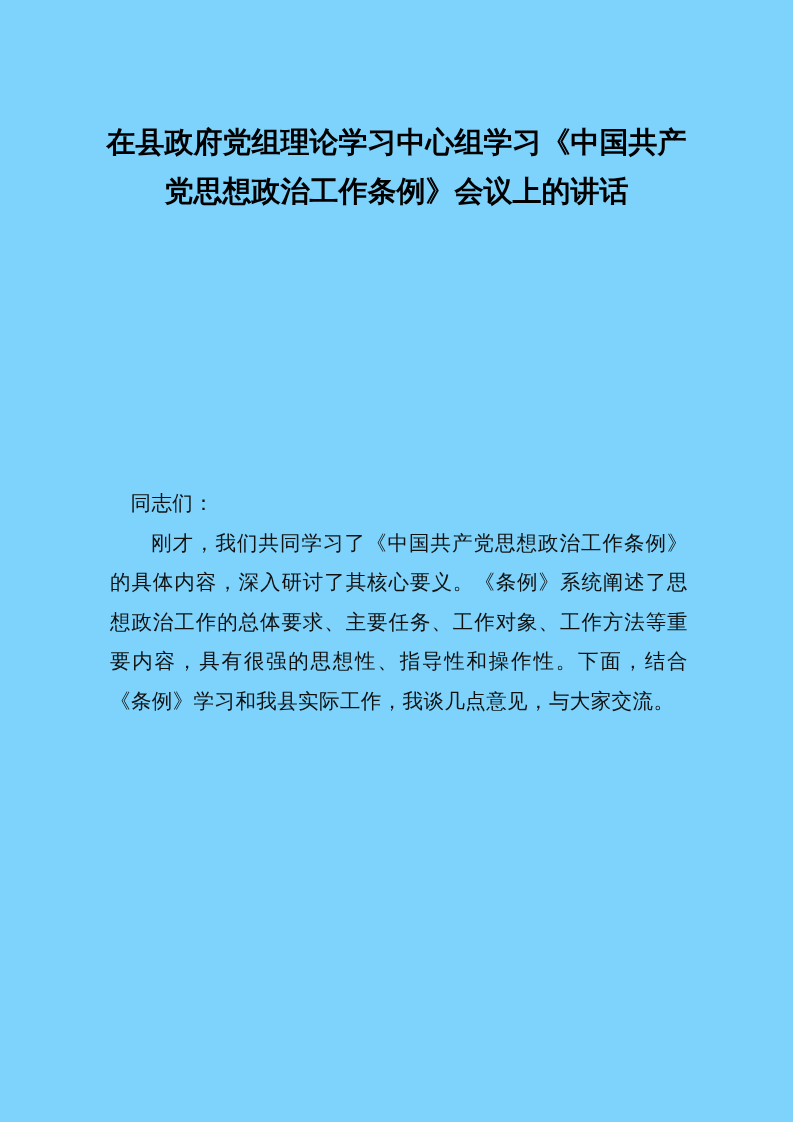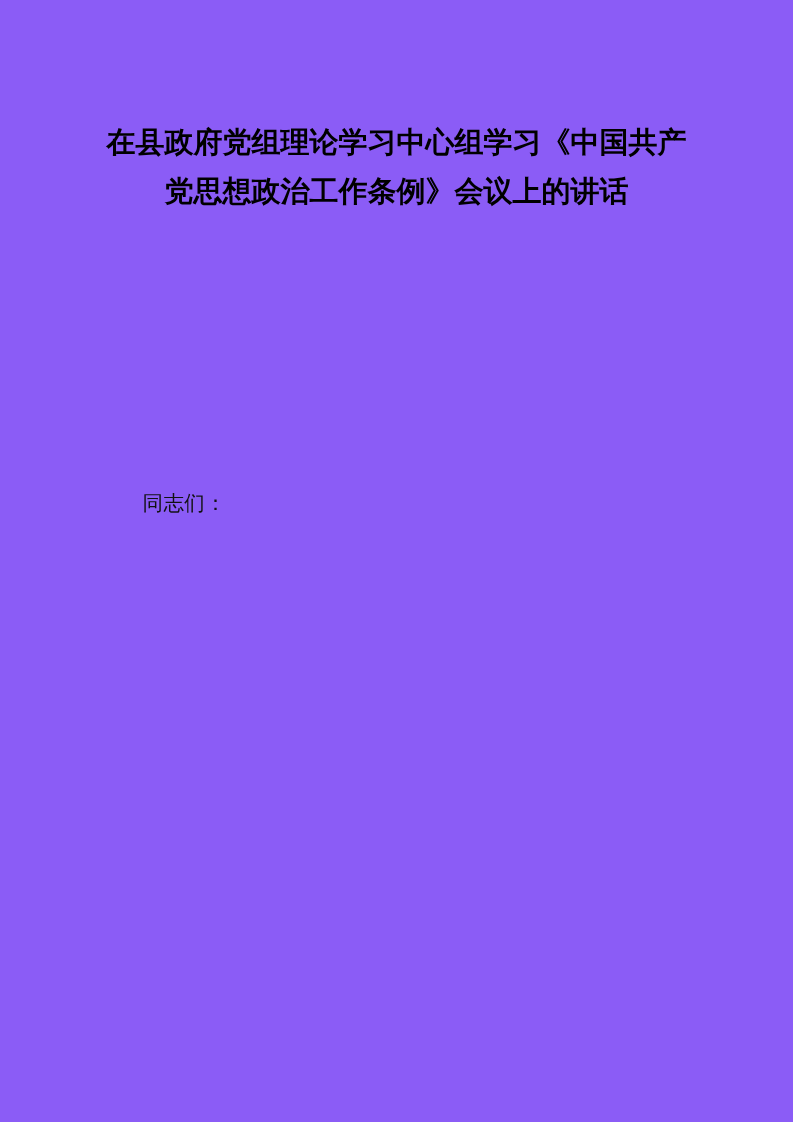--- a/index.html
+++ b/index.html
@@ -11,21 +11,21 @@
     width: 793px;
     height: 1122px;
     font-family: "DejaVu Serif", "Liberation Serif", serif;
     color: #000000;
     overflow: hidden;
   }
   .page {
     position: relative;
     width: 793px;
     height: 1122px;
-    background: #8b5cf6;
+    background: #7dd3fc;
     box-sizing: border-box;
   }
   .doc-title {
     position: absolute;
     left: 105px;
     top: 118px;
     width: 583px;
     font-family: "Liberation Sans", "DejaVu Sans", sans-serif;
     font-weight: bold;
     font-size: 29px;
@@ -39,21 +39,21 @@
     left: 110px;
     top: 484px;
     width: 578px;
   }
   .para {
     font-family: "DejaVu Serif", "Liberation Serif", serif;
     font-size: 20.5px;
     line-height: 39.5px;
     text-align: justify;
     text-justify: inter-ideograph;
-    margin: 0 0 0 12px;
+    margin: 0 0 0 0;
     letter-spacing: 0.4px;
     color: #111111;
   }
   .para.indent {
     text-indent: 2em;
   }
   .salutation {
     text-indent: 1em;
   }
 </style>
@@ -62,16 +62,17 @@
 
 <div class="page">
 
   <div class="doc-title">在县政府党组理论学习中心组学习《中国共产党思想政治工作条例》会议上的讲话</div>
 
   <div class="body-block">
 
     <p class="para salutation">同志们：</p>
 
 
+    <p class="para indent">刚才，我们共同学习了《中国共产党思想政治工作条例》的具体内容，深入研讨了其核心要义。《条例》系统阐述了思想政治工作的总体要求、主要任务、工作对象、工作方法等重要内容，具有很强的思想性、指导性和操作性。下面，结合《条例》学习和我县实际工作，我谈几点意见，与大家交流。</p>
 
   </div>
 
 </div>
 
 </body></html>

